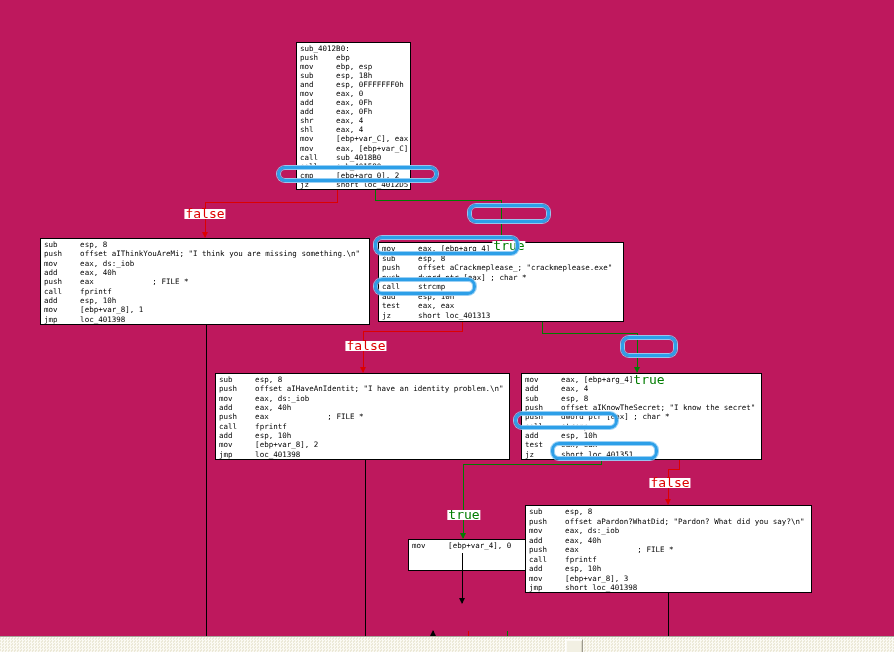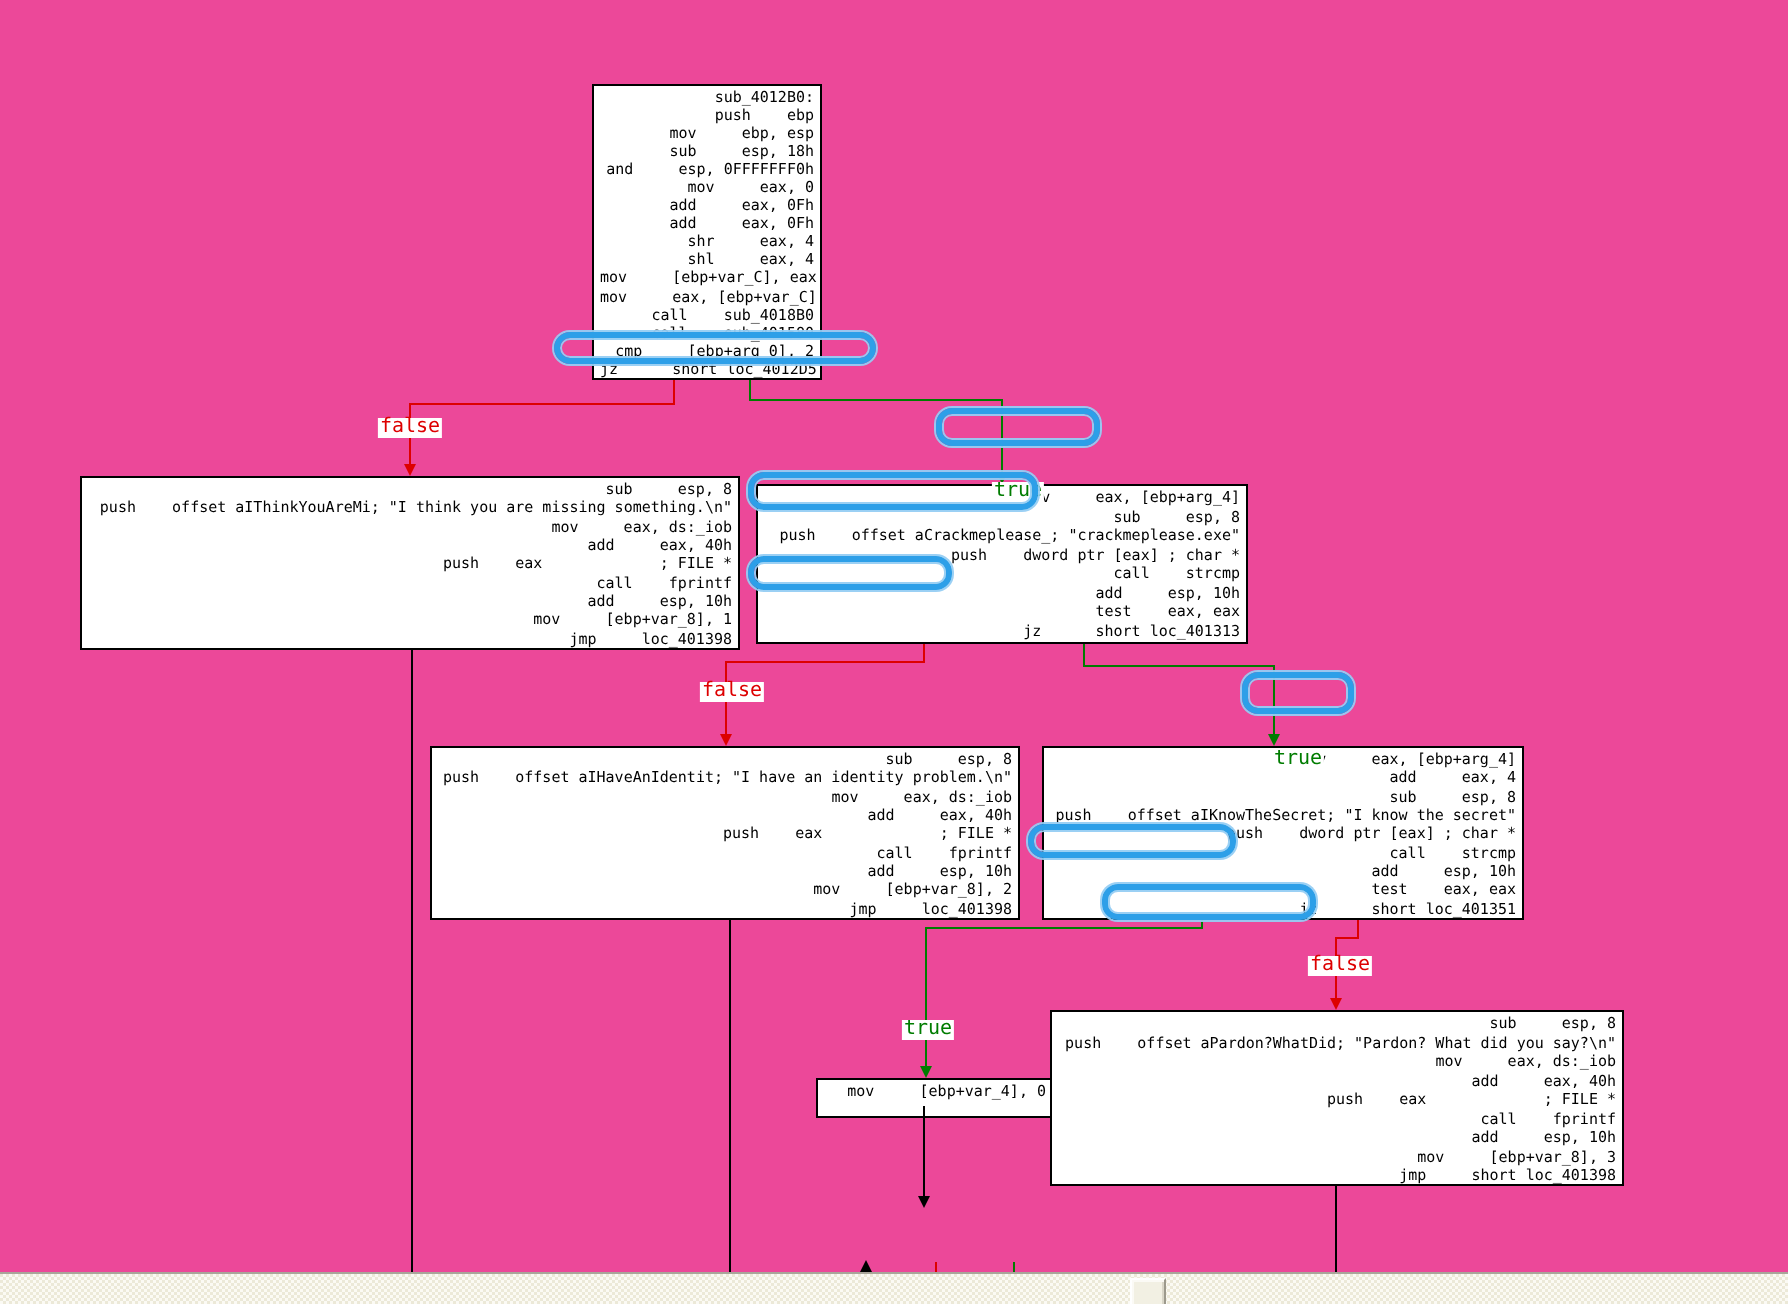--- a/index.html
+++ b/index.html
@@ -1,22 +1,22 @@
 <!DOCTYPE html>
 <html><head>
 <meta charset="utf-8">
 <style>
   html,body{margin:0;padding:0;}
   body{width:894px;height:652px;position:relative;overflow:hidden;background:#ffffff;
        font-family:"DejaVu Sans Mono","Liberation Mono",monospace;}
-  #canvas{position:absolute;left:0;top:0;width:894px;height:636px;background:#ec4899;text-align:right;}
+  #canvas{position:absolute;left:0;top:0;width:894px;height:636px;background:#be185d;}
   .block{position:absolute;box-sizing:border-box;border:1px solid #000;background:#fff;
          color:#000;font-size:7.5px;white-space:pre;padding:1px 3px;overflow:hidden;}
   #edges{position:absolute;left:0;top:0;width:894px;height:636px;pointer-events:none;}
-  .edge-label{position:absolute;font-size:10px;line-height:10px;transform:translateX(-50%);
+  .edge-label{position:absolute;font-size:13px;line-height:10px;transform:translateX(-50%);
               background:#fff;padding:0 1px;white-space:nowrap;}
   .edge-label.true{color:#007c00;margin-top:32px;}
   .edge-label.false{color:#dd0000;}
   .hl{position:absolute;box-sizing:border-box;border:3px solid #2d9fe8;border-radius:8px;
       box-shadow:0 0 0 1px rgba(150,205,243,.95), inset 0 0 0 1px rgba(150,205,243,.95);}
   #hscroll{position:absolute;left:0;top:636px;width:894px;height:16px;
            background-color:#efecdd;border-top:1px solid #a9a69a;box-sizing:border-box;
            background-image:conic-gradient(#fbfaf4 25%, #ece9d8 0 50%, #fbfaf4 0 75%, #ece9d8 0);
            background-size:3px 3px;}
   #hthumb{position:absolute;left:565px;top:2px;width:16px;height:13px;background:#f2f0e3;
@@ -72,21 +72,21 @@
 jmp     loc_401398</div>
       <div class="block" style="left: 521px; top: 373px; width: 241px; height: 87px; line-height: 9.35px;">mov     eax, [ebp+arg_4]
 add     eax, 4
 sub     esp, 8
 push    offset aIKnowTheSecret; "I know the secret"
 push    dword ptr [eax] ; char *
 call    strcmp
 add     esp, 10h
 test    eax, eax
 jz      short loc_401351</div>
-      <div class="block" style="left: 408px; top: 539px; width: 119px; height: 20px; line-height: 10.5px;">mov     [ebp+var_4], 0</div>
+      <div class="block" style="left: 408px; top: 539px; width: 119px; height: 32px; line-height: 10.5px;">mov     [ebp+var_4], 0</div>
       <div class="block" style="left: 525px; top: 505px; width: 287px; height: 88px; line-height: 9.5px;">sub     esp, 8
 push    offset aPardon?WhatDid; "Pardon? What did you say?\n"
 mov     eax, ds:_iob
 add     eax, 40h
 push    eax             ; FILE *
 call    fprintf
 add     esp, 10h
 mov     [ebp+var_8], 3
 jmp     short loc_401398</div>
       <div class="block" style="left: 409px; top: 604px; width: 139px; height: 27px; line-height: 11.5px; margin-top: 44px;">cmp     [ebp+var_4], 21h

